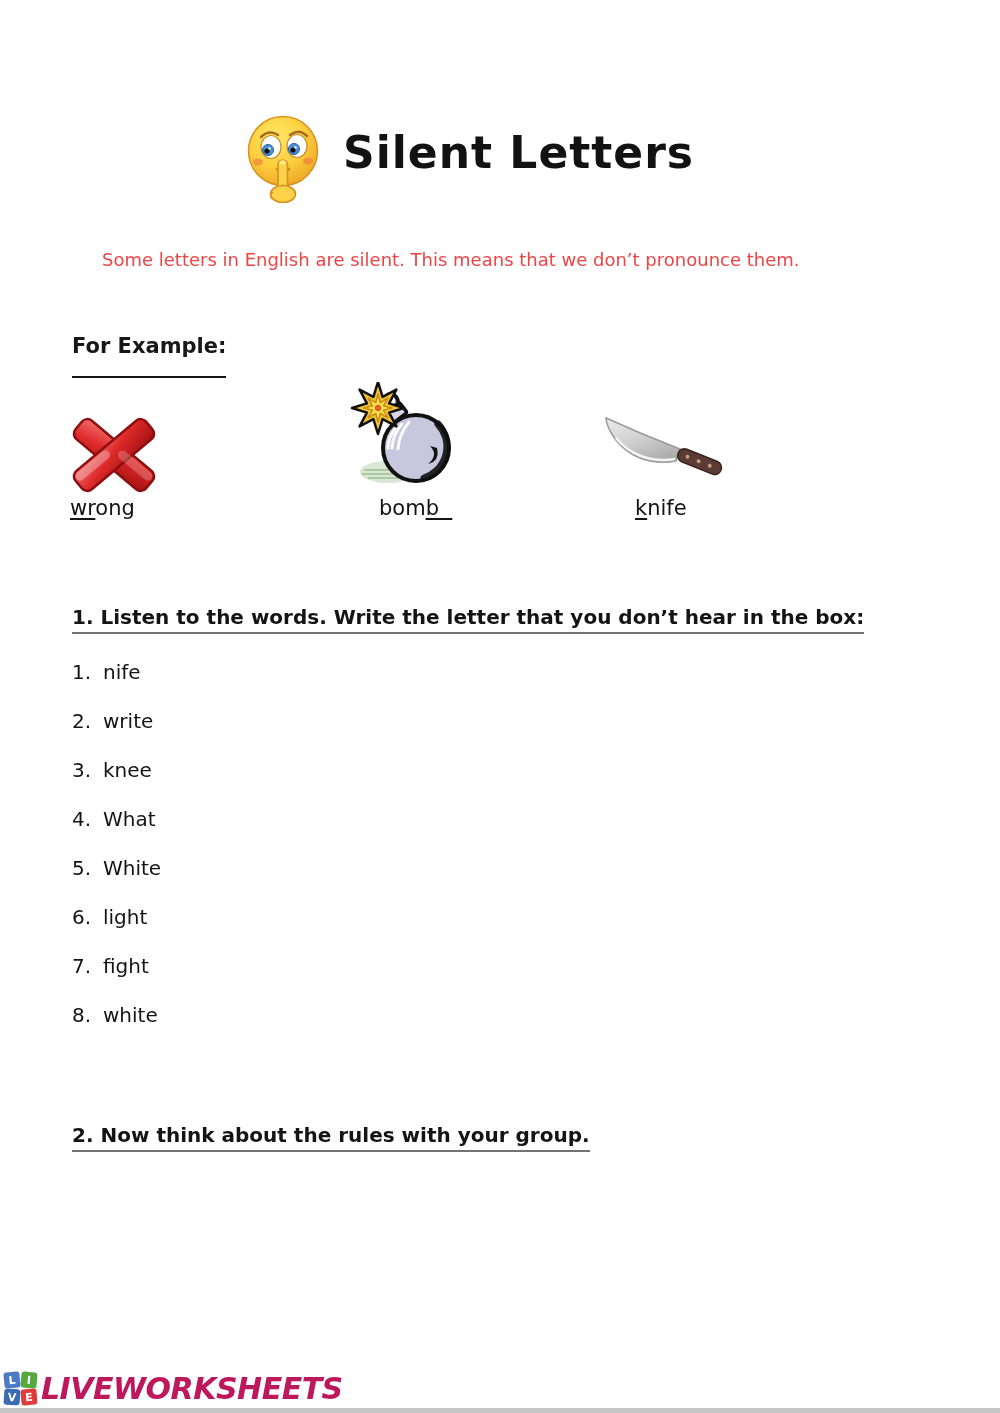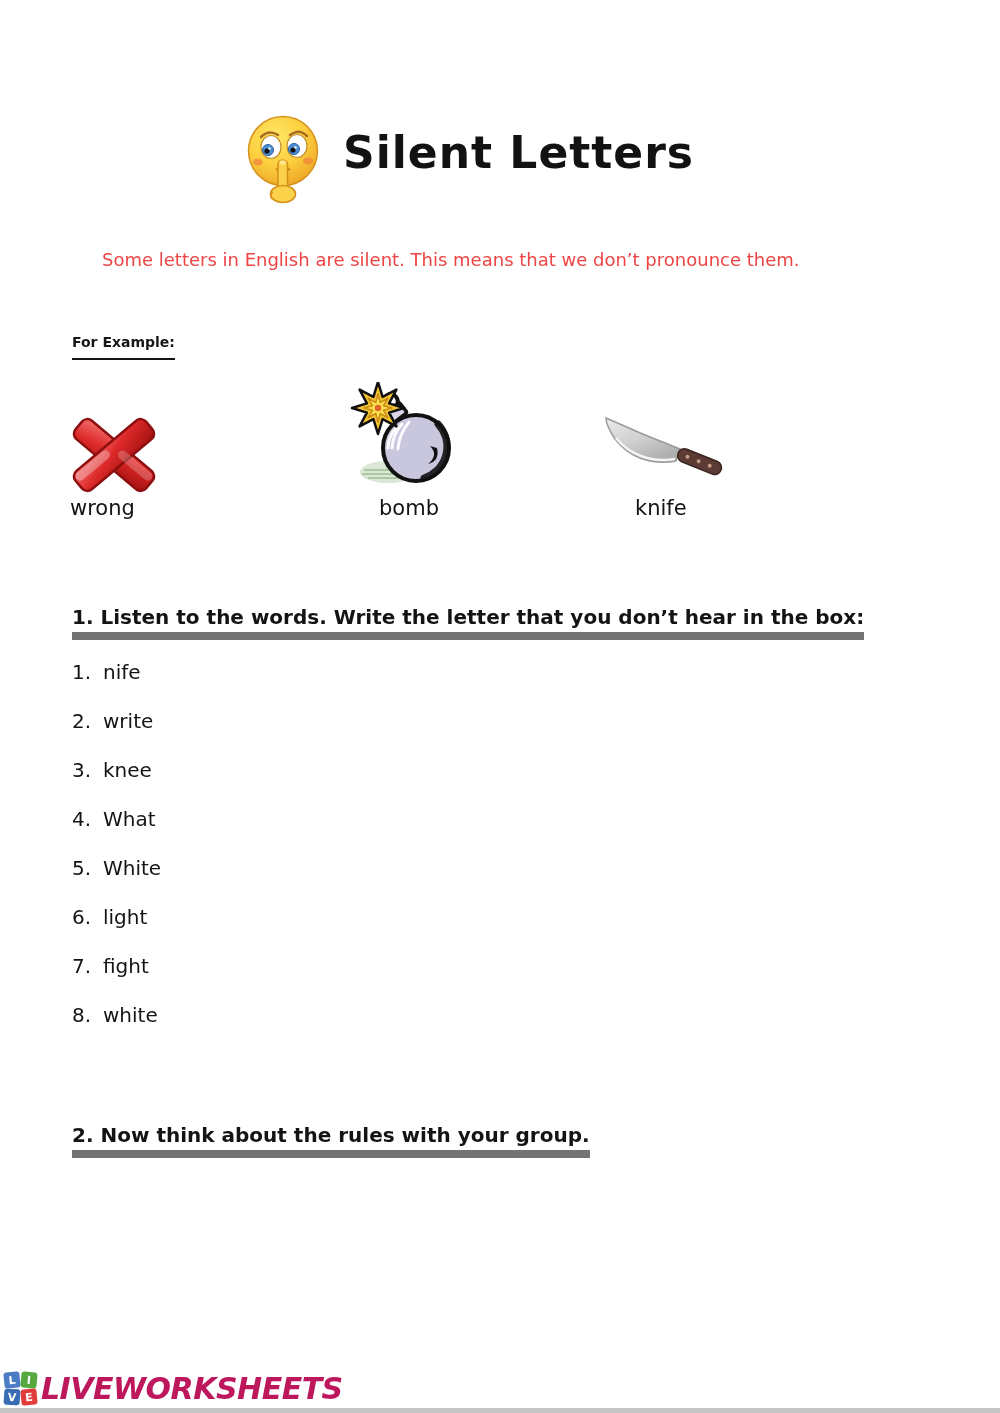--- a/index.html
+++ b/index.html
@@ -7,36 +7,36 @@
         font-family:"DejaVu Sans",sans-serif;color:#171717;overflow:hidden;}
 
   .emoji{position:absolute;left:246px;top:110px;width:76px;height:94px;}
 
   .page-title{position:absolute;left:343px;top:127px;font-size:44px;font-weight:bold;
               letter-spacing:1px;color:#121212;white-space:nowrap;}
 
   .intro{position:absolute;left:72px;top:240px;font-size:18px;line-height:40px;color:#ef4444;margin-left:30px;}
   .intro div{white-space:nowrap;}
 
-  .for-example{position:absolute;left:72px;top:334px;font-size:14px;font-weight:bold;
-               border-bottom:2px solid #141414;padding-bottom:8px;white-space:nowrap;}
+  .for-example{position:absolute;left:72px;top:334px;font-size:21px;font-weight:bold;
+               border-bottom:2px solid #141414;padding-bottom:18px;white-space:nowrap;}
 
   .fig-img{position:absolute;}
   .fig-wrong{left:64px;top:410px;}
   .fig-bomb{left:350px;top:382px;}
   .fig-knife{left:596px;top:406px;}
 
   .word{position:absolute;top:496px;font-size:21px;color:#141414;white-space:pre;}
   .word-wrong{left:70px;}
   .word-bomb{left:379px;}
   .word-knife{left:635px;}
-  .word .u{text-decoration-thickness:2px;text-underline-offset:3px;}
+  .word .u{text-decoration:underline;text-decoration-thickness:2px;text-underline-offset:3px;}
 
   .ex-heading{position:absolute;font-size:20px;font-weight:bold;white-space:nowrap;
-              border-bottom:8px solid #737373;padding-bottom:3px;color:#141414;}
+              border-bottom:2px solid #737373;padding-bottom:3px;color:#141414;}
   .ex1{left:72px;top:605px;}
   .ex2{left:72px;top:1123px;}
 
   .word-list{position:absolute;left:72px;top:660px;font-size:20px;color:#141414;}
   .word-list .row{display:flex;margin-bottom:26px;height:23px;align-items:center;}
   .word-list .num{width:31px;}
 
   .footer-logo{position:absolute;left:4px;top:1371px;display:flex;align-items:center;gap:3px;}
   .logo-grid{width:34px;height:34px;display:grid;grid-template-columns:16px 16px;
              grid-template-rows:16px 16px;gap:1px;}

